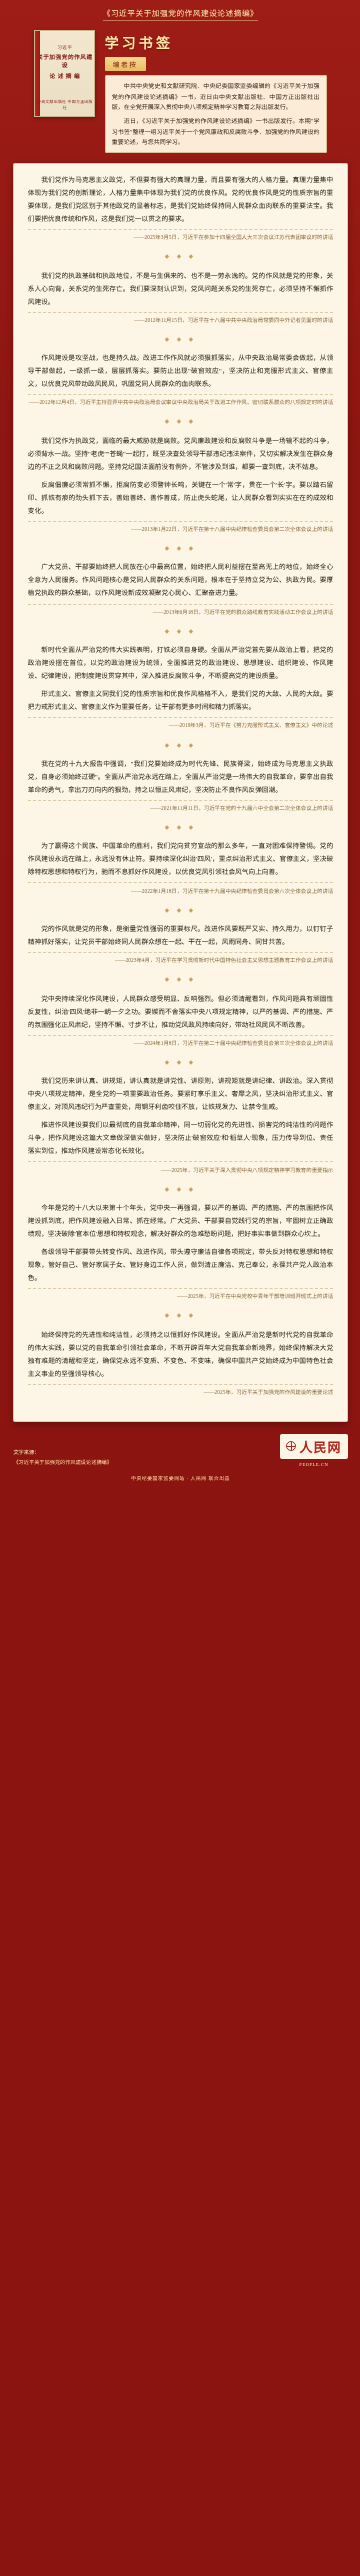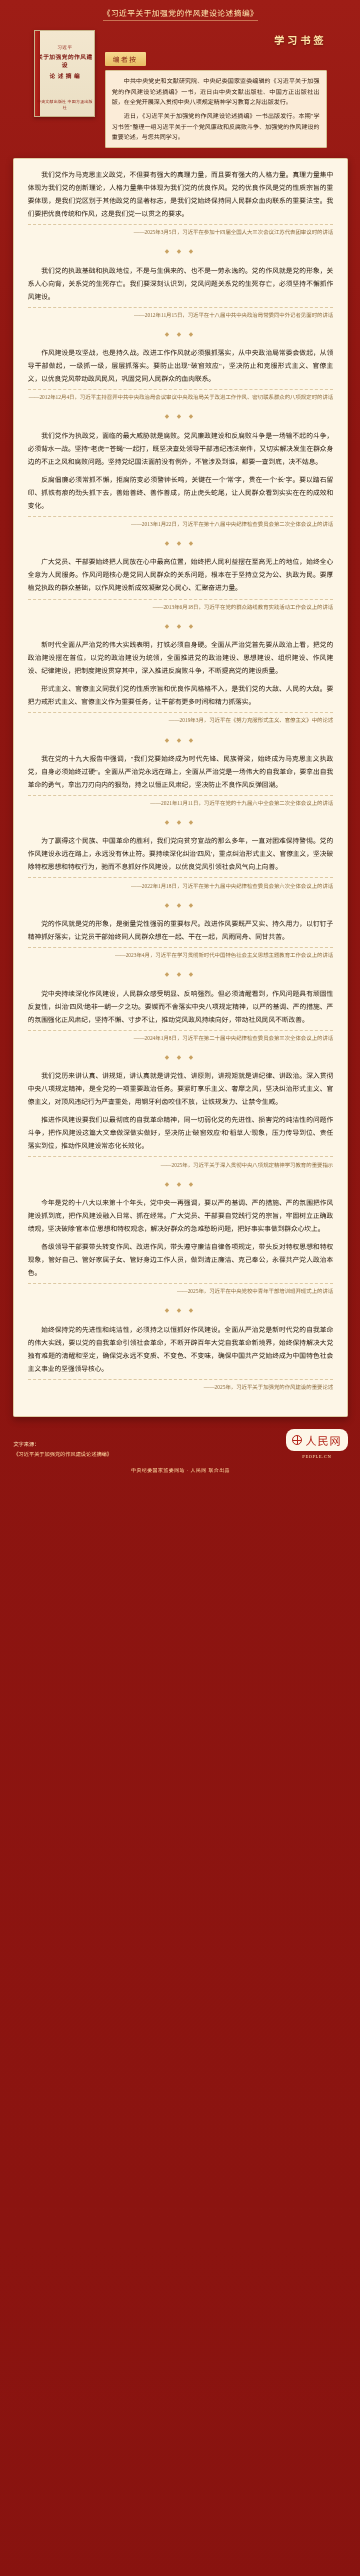--- a/index.html
+++ b/index.html
@@ -86,25 +86,25 @@
     text-align: center;
     font-size: 3.9px;
     color: #8c1b12;
     letter-spacing: 0.3px;
   }
   .header-right {
     flex: 1 1 auto;
     max-width: 222px;
   }
   .big-title {
-    font-size: 10px;
+    font-size: 14px;
     font-weight: bold;
     color: #ffe7a8;
     letter-spacing: 3.1px;
-    text-align: right;
+    text-align: left;
     margin: 2.1px 0 5.2px 0;
     text-shadow: 0 1px 2.1px rgba(0,0,0,.3);
   }
   .editor-label {
     display: inline-block;
     background: linear-gradient(180deg, #f7d98f, #e8bc63);
     color: #7d1710;
     font-size: 6.7px;
     letter-spacing: 1.5px;
     padding: 2.1px 8.2px;
@@ -179,25 +179,25 @@
   .footer-left .fl-title { color: #ffe9b8; margin-bottom: 1.5px; }
   .footer-right {
     display: flex;
     flex-direction: column;
     align-items: center;
     gap: 3.1px;
   }
   .pd-logo {
     background: #fdf6e7;
     color: #b3261b;
-    font-size: 11px;
-    font-weight: normal;
+    font-size: 13px;
+    font-weight: bold;
     letter-spacing: 1px;
     padding: 3.1px 6.2px;
-    border-radius: 8px;
+    border-radius: 2px;
     display: flex;
     align-items: center;
     gap: 3.1px;
   }
   .pd-logo .globe {
     width: 8.2px; height: 8.2px;
     border-radius: 50%;
     border: 0.8px solid #b3261b;
     position: relative;
     display: inline-block;

